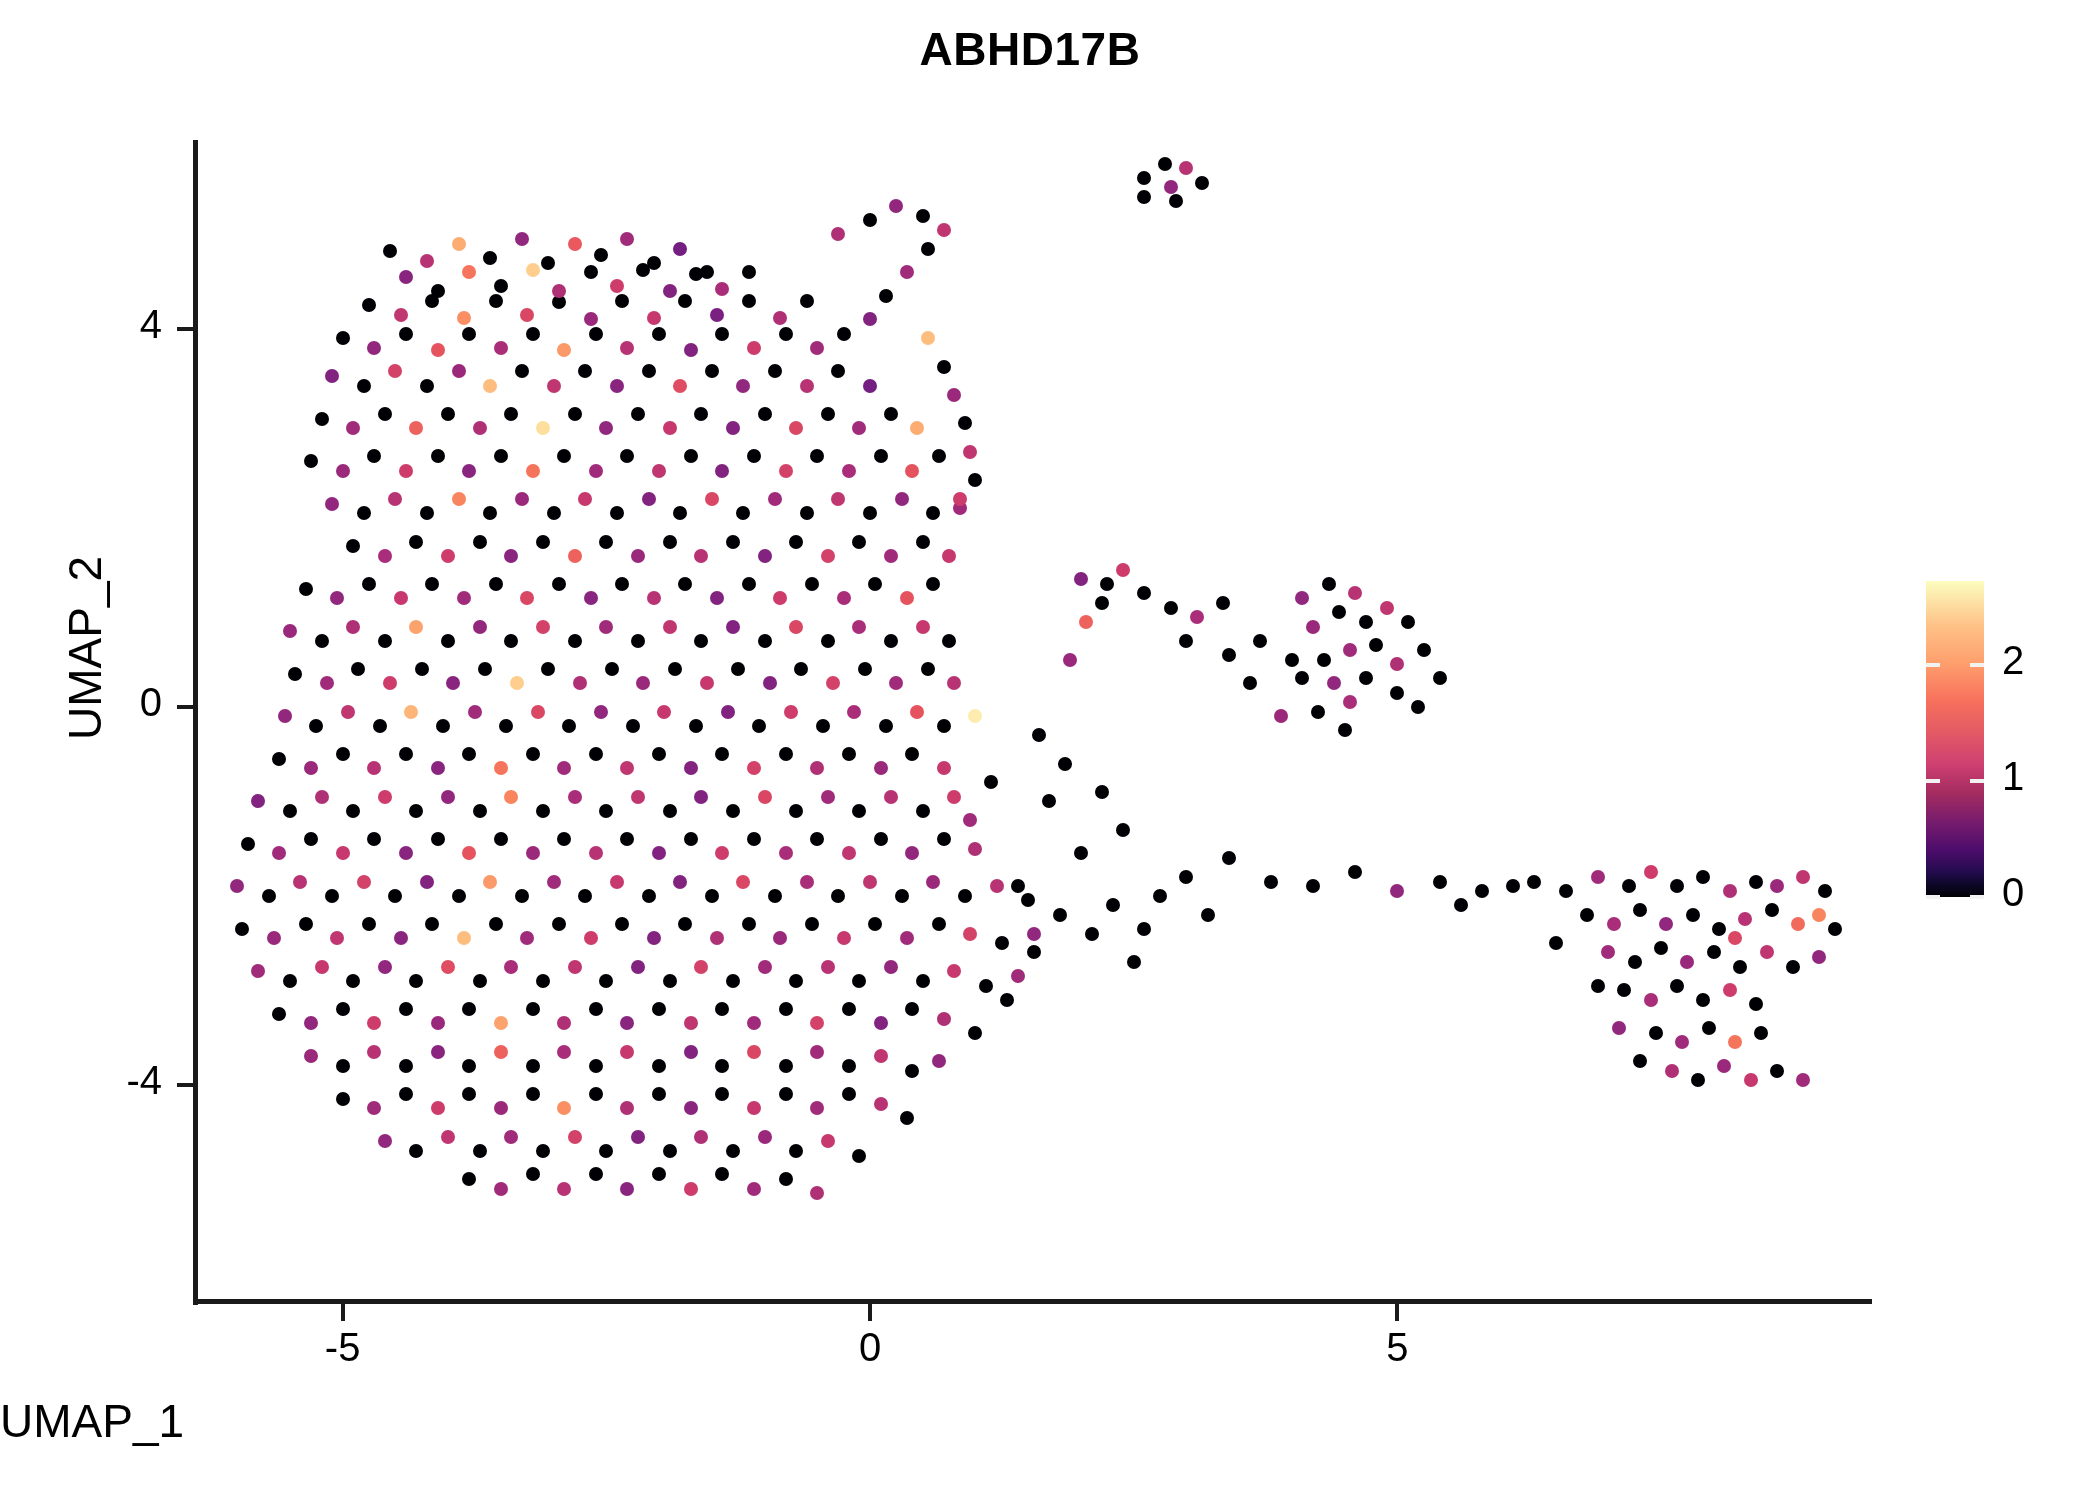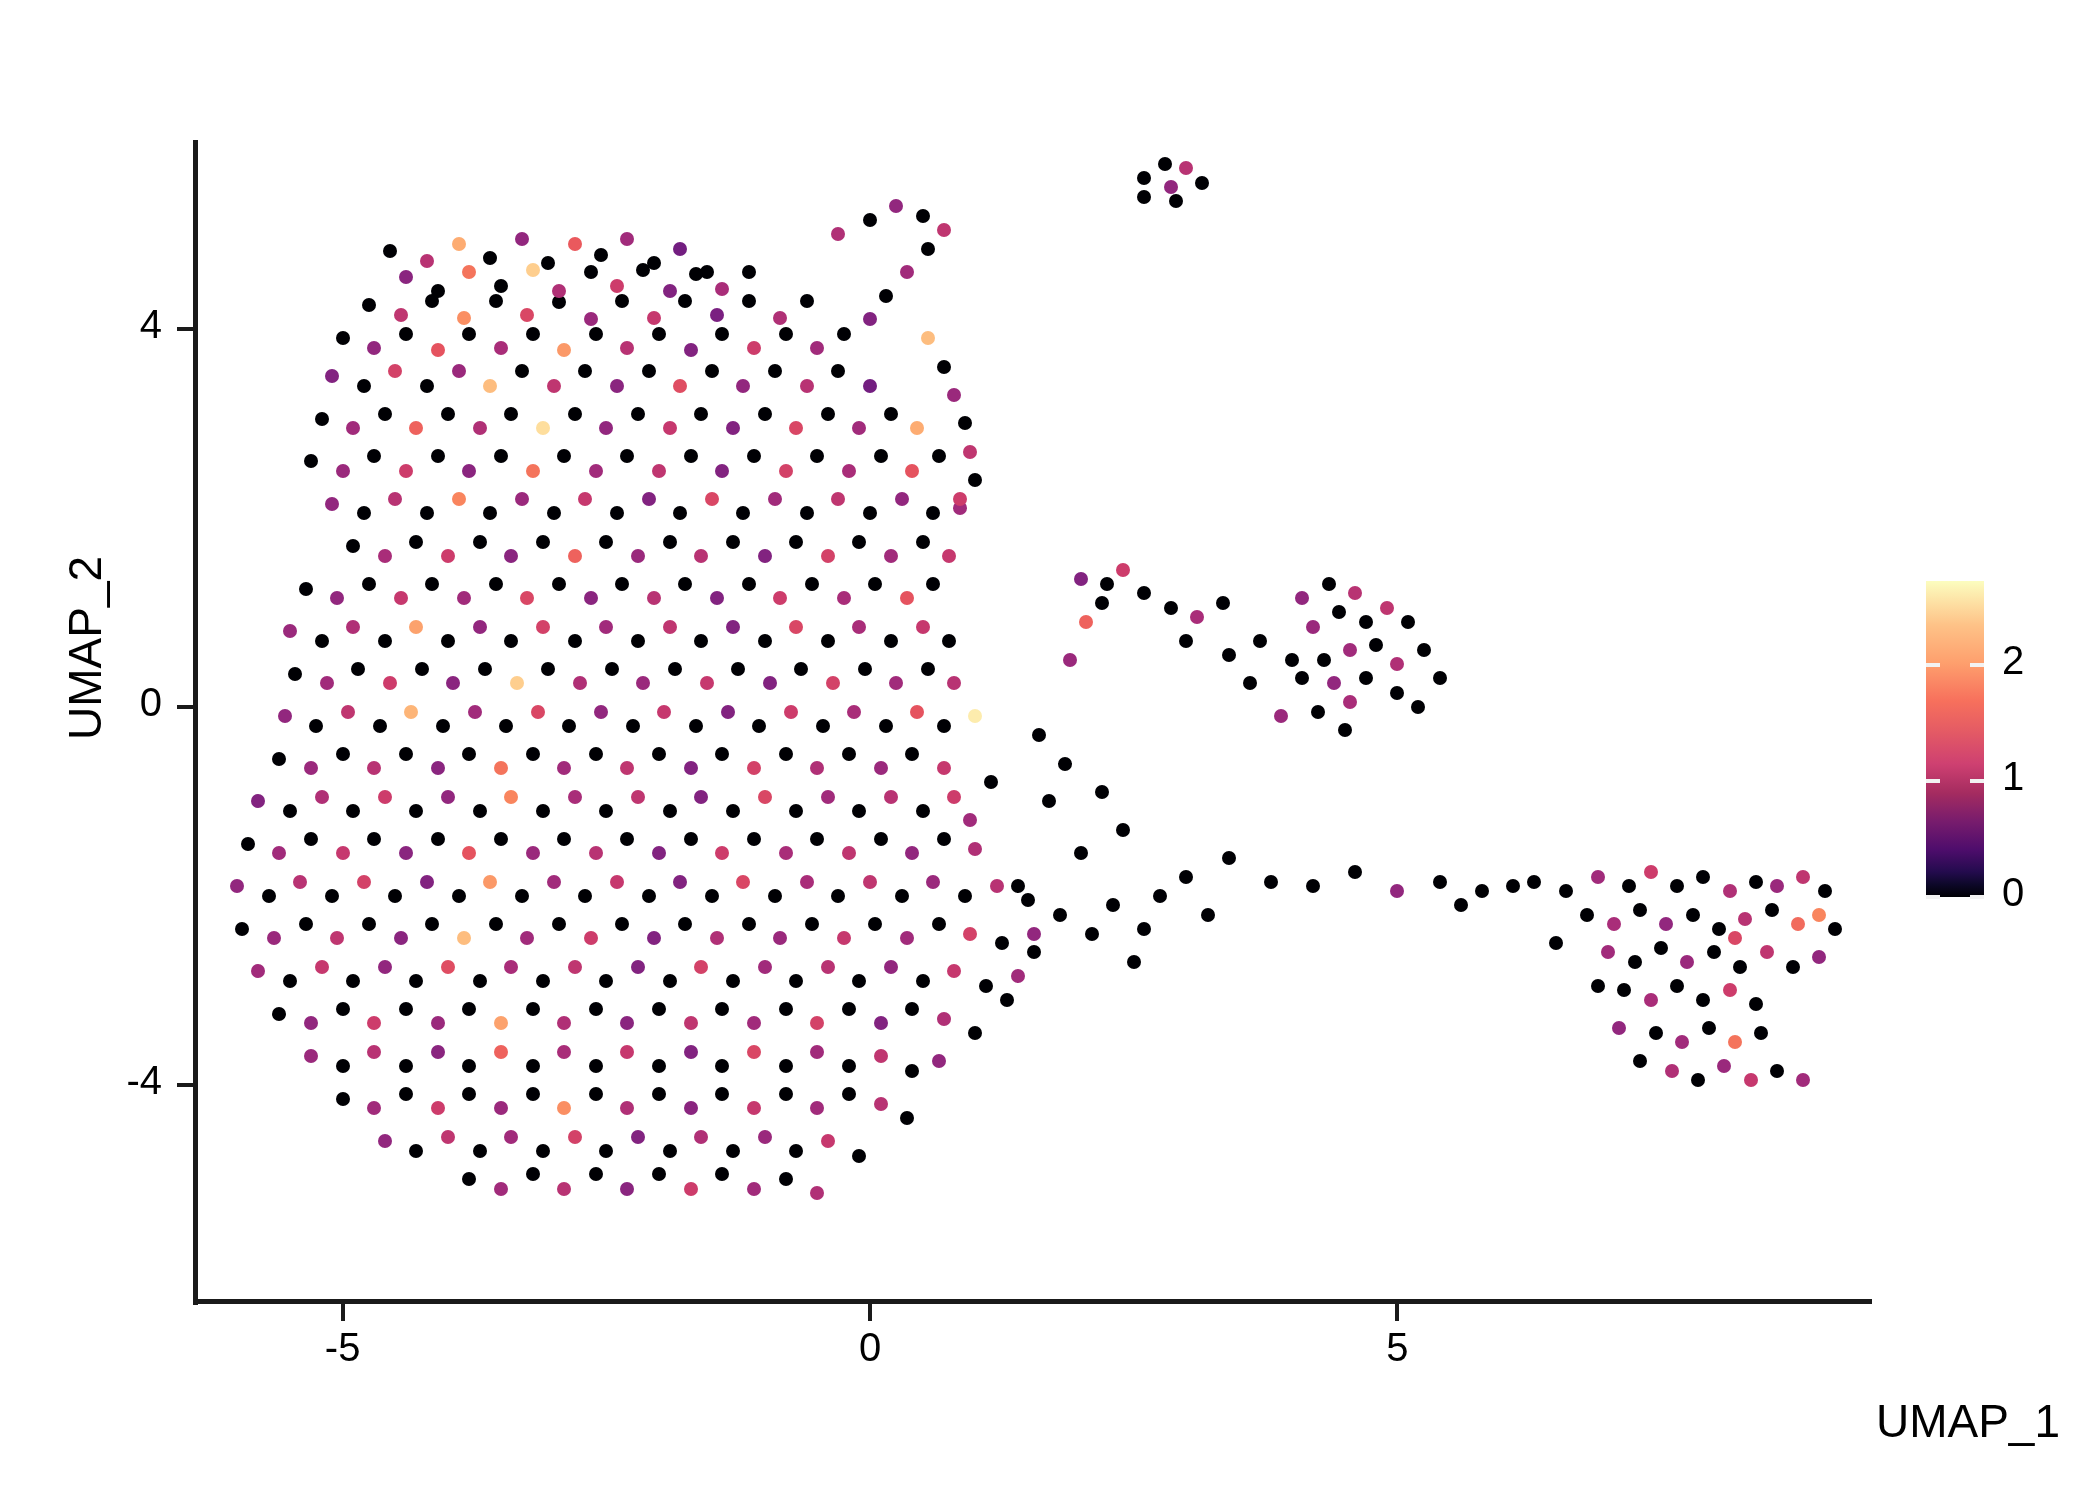--- a/index.html
+++ b/index.html
@@ -15,21 +15,21 @@
   
   #panel{position:absolute; left:195px; top:140px; width:1677px; height:1162px;}
   #axis-y-line{position:absolute; left:193px; top:140px; width:5px; height:1165px; background:#1a1a1a;}
   #axis-x-line{position:absolute; left:193px; top:1299px; width:1679px; height:5px; background:#1a1a1a;}
 
   .tick-y{position:absolute; width:17px; height:4px; background:#1a1a1a; left:177px;}
   .tick-x{position:absolute; height:17px; width:4px; background:#1a1a1a; top:1304px;}
   .ytxt{position:absolute; text-align:right; font-size:40px; white-space:nowrap; width:120px; left:42px;}
   .xtxt{position:absolute; text-align:center; font-size:40px; white-space:nowrap; width:140px; top:1325px;}
 
-  #axis-title-x{position:absolute; top:1394px; left:0; width:2060px; text-align:right;
+  #axis-title-x{position:absolute; top:1394px; left:0; width:2060px; text-align:left;
                 font-size:46px;}
   #axis-title-y{position:absolute; font-size:46px; white-space:nowrap;
                 transform:rotate(-90deg); transform-origin:left top;
                 left:58px; top:740px;}
 
   
   #points{position:absolute; left:0; top:0; width:1677px; height:1162px; overflow:hidden;}
   .pt{position:absolute; width:14px; height:14px; border-radius:50%;}
 
   
@@ -42,20 +42,21 @@
   .lg-tick{position:absolute; width:14px; height:4px; background:#f2f2f2;}
   .lg-tick.left{left:0;}
   .lg-tick.right{right:0;}
   .lg-label{position:absolute; left:76px; font-size:40px; white-space:nowrap;}
 </style>
 </head>
 <body>
 
 <div id="root">
 
+  <div id="plot-title">ABHD17B</div>
 
   <div id="panel">
     <div id="points">
         <div class="pt" style="left: 188.123px; top: 103.532px; background: rgb(0, 0, 4);"></div>
         <div class="pt" style="left: 288.321px; top: 111.089px; background: rgb(0, 0, 4);"></div>
         <div class="pt" style="left: 346.33px; top: 115.813px; background: rgb(0, 0, 4);"></div>
         <div class="pt" style="left: 399.066px; top: 108.255px; background: rgb(0, 0, 4);"></div>
         <div class="pt" style="left: 451.802px; top: 115.813px; background: rgb(0, 0, 4);"></div>
         <div class="pt" style="left: 504.538px; top: 125.26px; background: rgb(0, 0, 4);"></div>
         <div class="pt" style="left: 235.585px; top: 144.154px; background: rgb(0, 0, 4);"></div>

